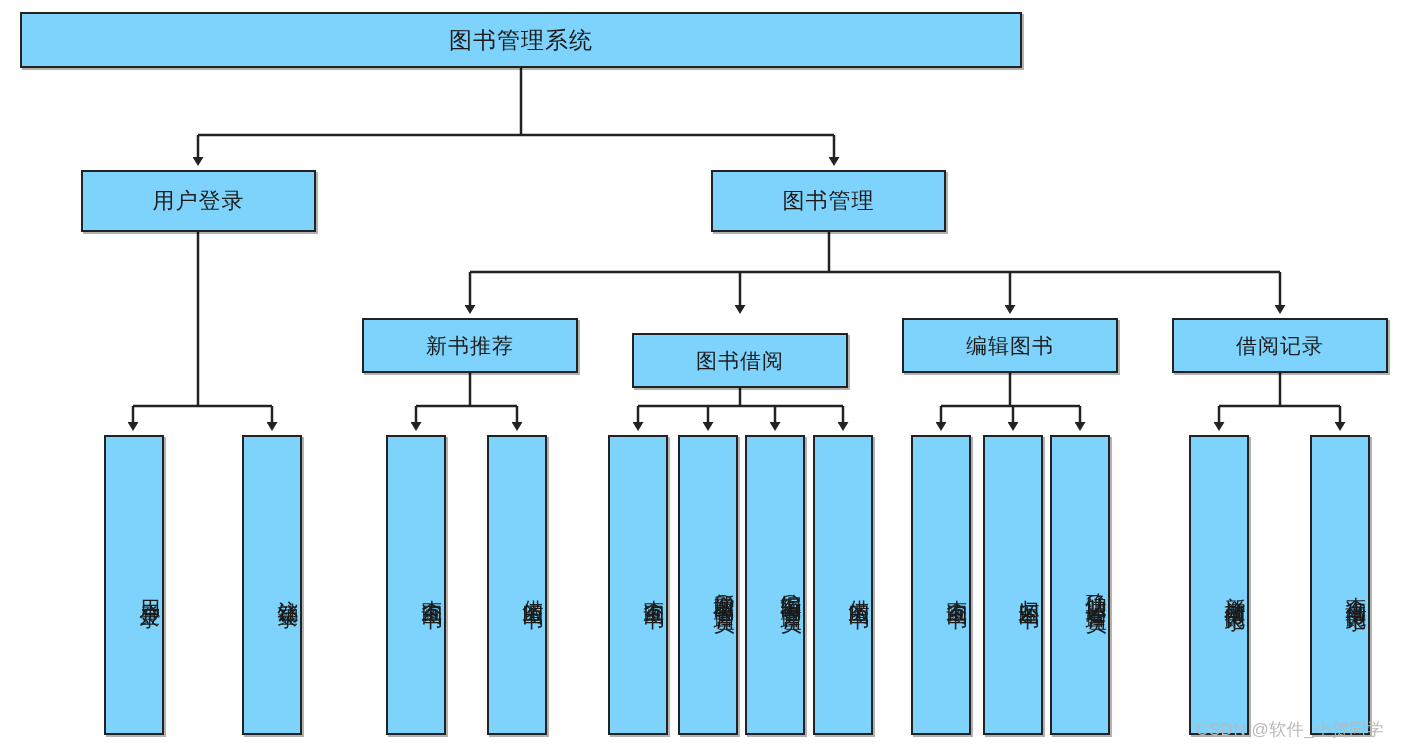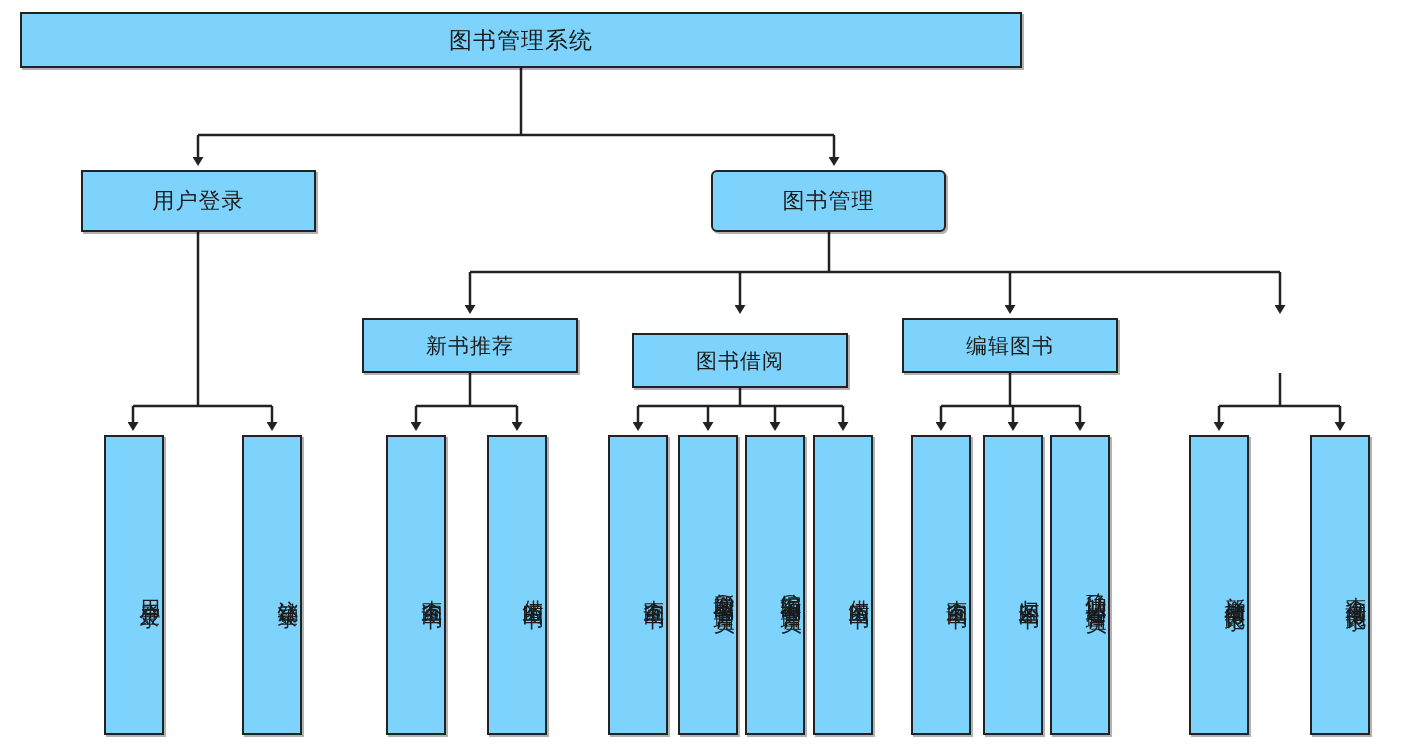--- a/index.html
+++ b/index.html
@@ -103,32 +103,35 @@
     </g>
   </svg>
 
   <div class="node root" style="left:20px;top:12px;width:1002px;height:56px;">
     <span>图书管理系统</span>
   </div>
 
   <div class="node level2" style="left:81px;top:170px;width:235px;height:62px;">
     <span>用户登录</span>
   </div>
-  <div class="node level2" style="left:711px;top:170px;width:235px;height:62px;border-radius:6px;">
+  <div class="node level2" style="left:711px;top:170px;width:235px;height:62px;">
     <span>图书管理</span>
   </div>
 
   <div class="node level3" style="left:362px;top:318px;width:216px;height:55px;">
     <span>新书推荐</span>
   </div>
   <div class="node level3" style="left:632px;top:318px;width:216px;height:55px;margin-top:15px;">
     <span>图书借阅</span>
   </div>
   <div class="node level3" style="left:902px;top:318px;width:216px;height:55px;">
     <span>编辑图书</span>
+  </div>
+  <div class="node level3" style="left:1172px;top:318px;width:216px;height:55px;">
+    <span>借阅记录</span>
   </div>
 
   <div class="node leaf" style="left:104px;top:435px;width:60px;height:300px;">
     <span>用户登录</span>
   </div>
   <div class="node leaf" style="left:242px;top:435px;width:60px;height:300px;">
     <span>注销登录</span>
   </div>
   <div class="node leaf" style="left:386px;top:435px;width:60px;height:300px;">
     <span>查询图书</span>
@@ -157,14 +160,15 @@
   <div class="node leaf" style="left:1050px;top:435px;width:60px;height:300px;">
     <span>确认归还（管理员）</span>
   </div>
   <div class="node leaf" style="left:1189px;top:435px;width:60px;height:300px;">
     <span>新增借阅记录</span>
   </div>
   <div class="node leaf" style="left:1310px;top:435px;width:60px;height:300px;">
     <span>查询借阅记录</span>
   </div>
 
+  <div class="wm" style="left:1196px;top:718px;">CSDN @软件_小贺同学</div>
 
 </div>
 
 </body></html>

